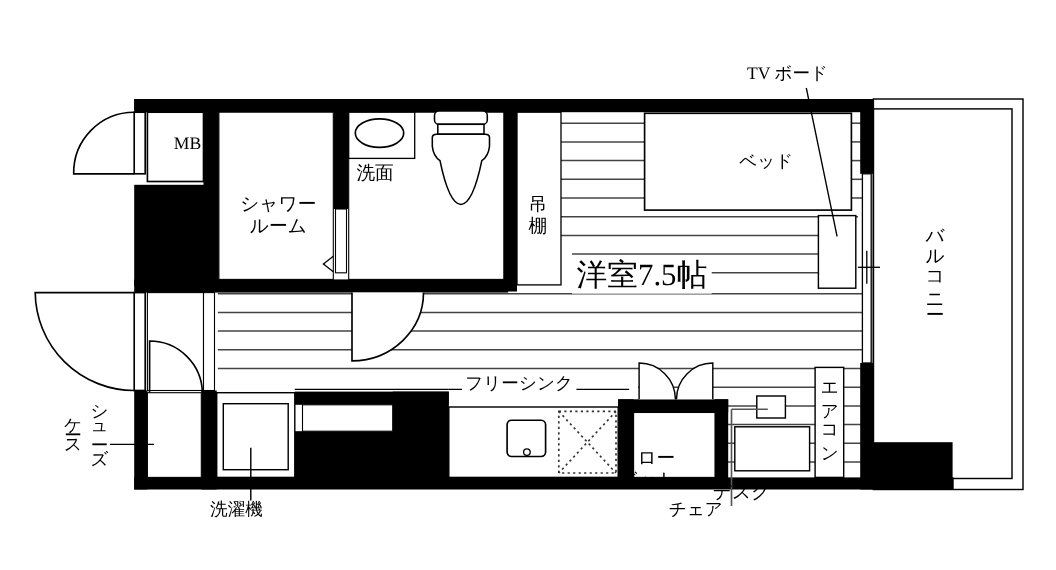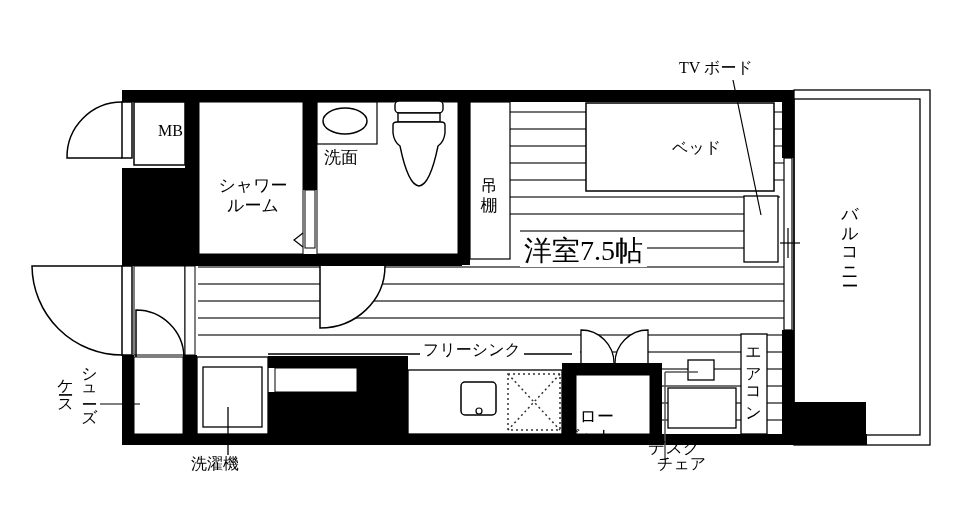--- a/index.html
+++ b/index.html
@@ -163,17 +163,17 @@
 <div class="lbl sm" style="left:654px; top:139px;margin-left:18px;">ベッド</div>
 <div class="lbl sm" style="left:679px; top:59px;">TV ボード</div>
 <div class="lbl big" style="left:520px; top:235px;">洋室7.5帖</div>
 <div class="lbl med vert" style="left:840px; top:195px;">バルコニー</div>
 <div class="lbl sm" style="left:420px; top:341px; background:#fff; padding:0 3px;">フリーシンク</div>
 <div class="lbl med center" style="left:550px; top:381px; width:76px;">
   <div>クロー</div>
   <div>ゼット</div>
 </div>
 <div class="lbl med" style="left:648px; top:398px;margin-top:40px;">デスク</div>
-<div class="lbl sm" style="left:657px; top:455px;text-align:center;">チェア</div>
+<div class="lbl sm" style="left:608px; top:455px;text-align:center;">チェア</div>
 <div class="lbl sm vert" style="left:744px; top:338px;">エアコン</div>
 <div class="lbl sm" style="left:191px; top:455px;">洗濯機</div>
 <div class="lbl sm vert" style="left:80px; top:357px;">シューズ</div>
 <div class="lbl sm vert" style="left:56px; top:368px;">ケース</div>
 
 </body></html>

